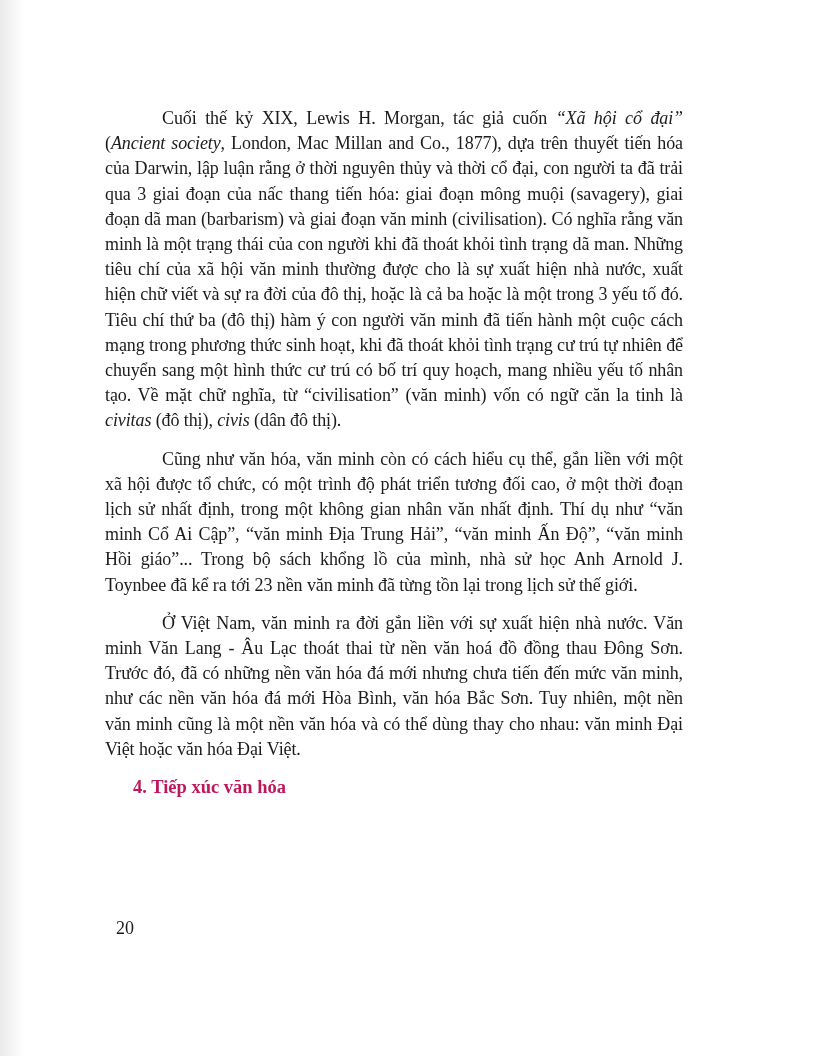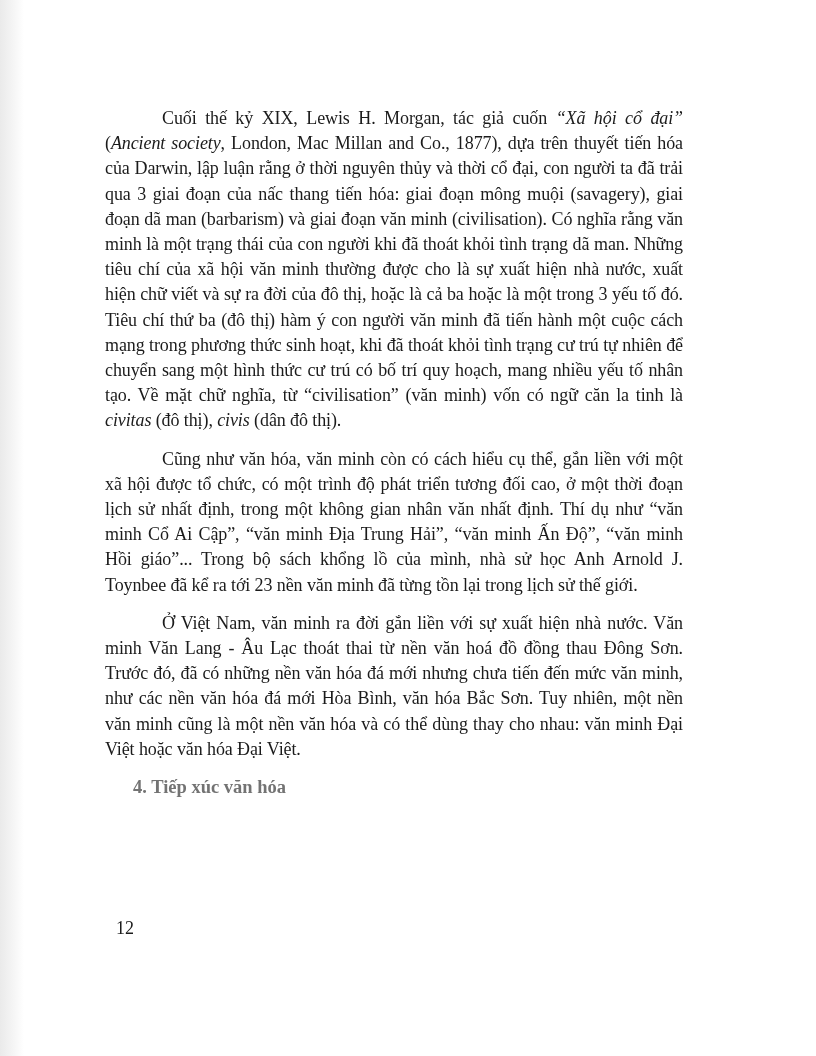--- a/index.html
+++ b/index.html
@@ -31,21 +31,21 @@
     text-indent: 57px;
     letter-spacing: -0.1px;
     margin: 0 0 13px 0;
   }
   .it { font-style: italic; }
   .heading {
     font-size: 18.5px;
     line-height: 25px;
     font-weight: 700;
     margin: 9px 0 12px 28px;
-    color: #737373;
+    color: #be185d;
   }
   .pageno {
     position: absolute;
     left: 116px;
     top: 918px;
     font-size: 18px;
   }
 </style>
 </head>
 <body>
@@ -59,14 +59,14 @@
 
     <p class="para"><span>Cũng như văn hóa, văn minh còn có cách hiểu cụ thể, gắn liền với một xã hội được tổ chức, có một trình độ phát triển tương đối cao, ở một thời đoạn lịch sử nhất định, trong một không gian nhân văn nhất định. Thí dụ như “văn minh Cổ Ai Cập”, “văn minh Địa Trung Hải”, “văn minh Ấn Độ”, “văn minh Hồi giáo”... Trong bộ sách khổng lồ của mình, nhà sử học Anh Arnold J. Toynbee đã kể ra tới 23 nền văn minh đã từng tồn lại trong lịch sử thế giới.</span></p>
 
     <p class="para"><span>Ở Việt Nam, văn minh ra đời gắn liền với sự xuất hiện nhà nước. Văn minh Văn Lang - Âu Lạc thoát thai từ nền văn hoá đồ đồng thau Đông Sơn. Trước đó, đã có những nền văn hóa đá mới nhưng chưa tiến đến mức văn minh, như các nền văn hóa đá mới Hòa Bình, văn hóa Bắc Sơn. Tuy nhiên, một nền văn minh cũng là một nền văn hóa và có thể dùng thay cho nhau: văn minh Đại Việt hoặc văn hóa Đại Việt.</span></p>
 
     <h2 class="heading">4. Tiếp xúc văn hóa</h2>
 
 
   </div>
 
-  <div class="pageno">12</div>
+  <div class="pageno">20</div>
 </div>
 
 </body></html>

